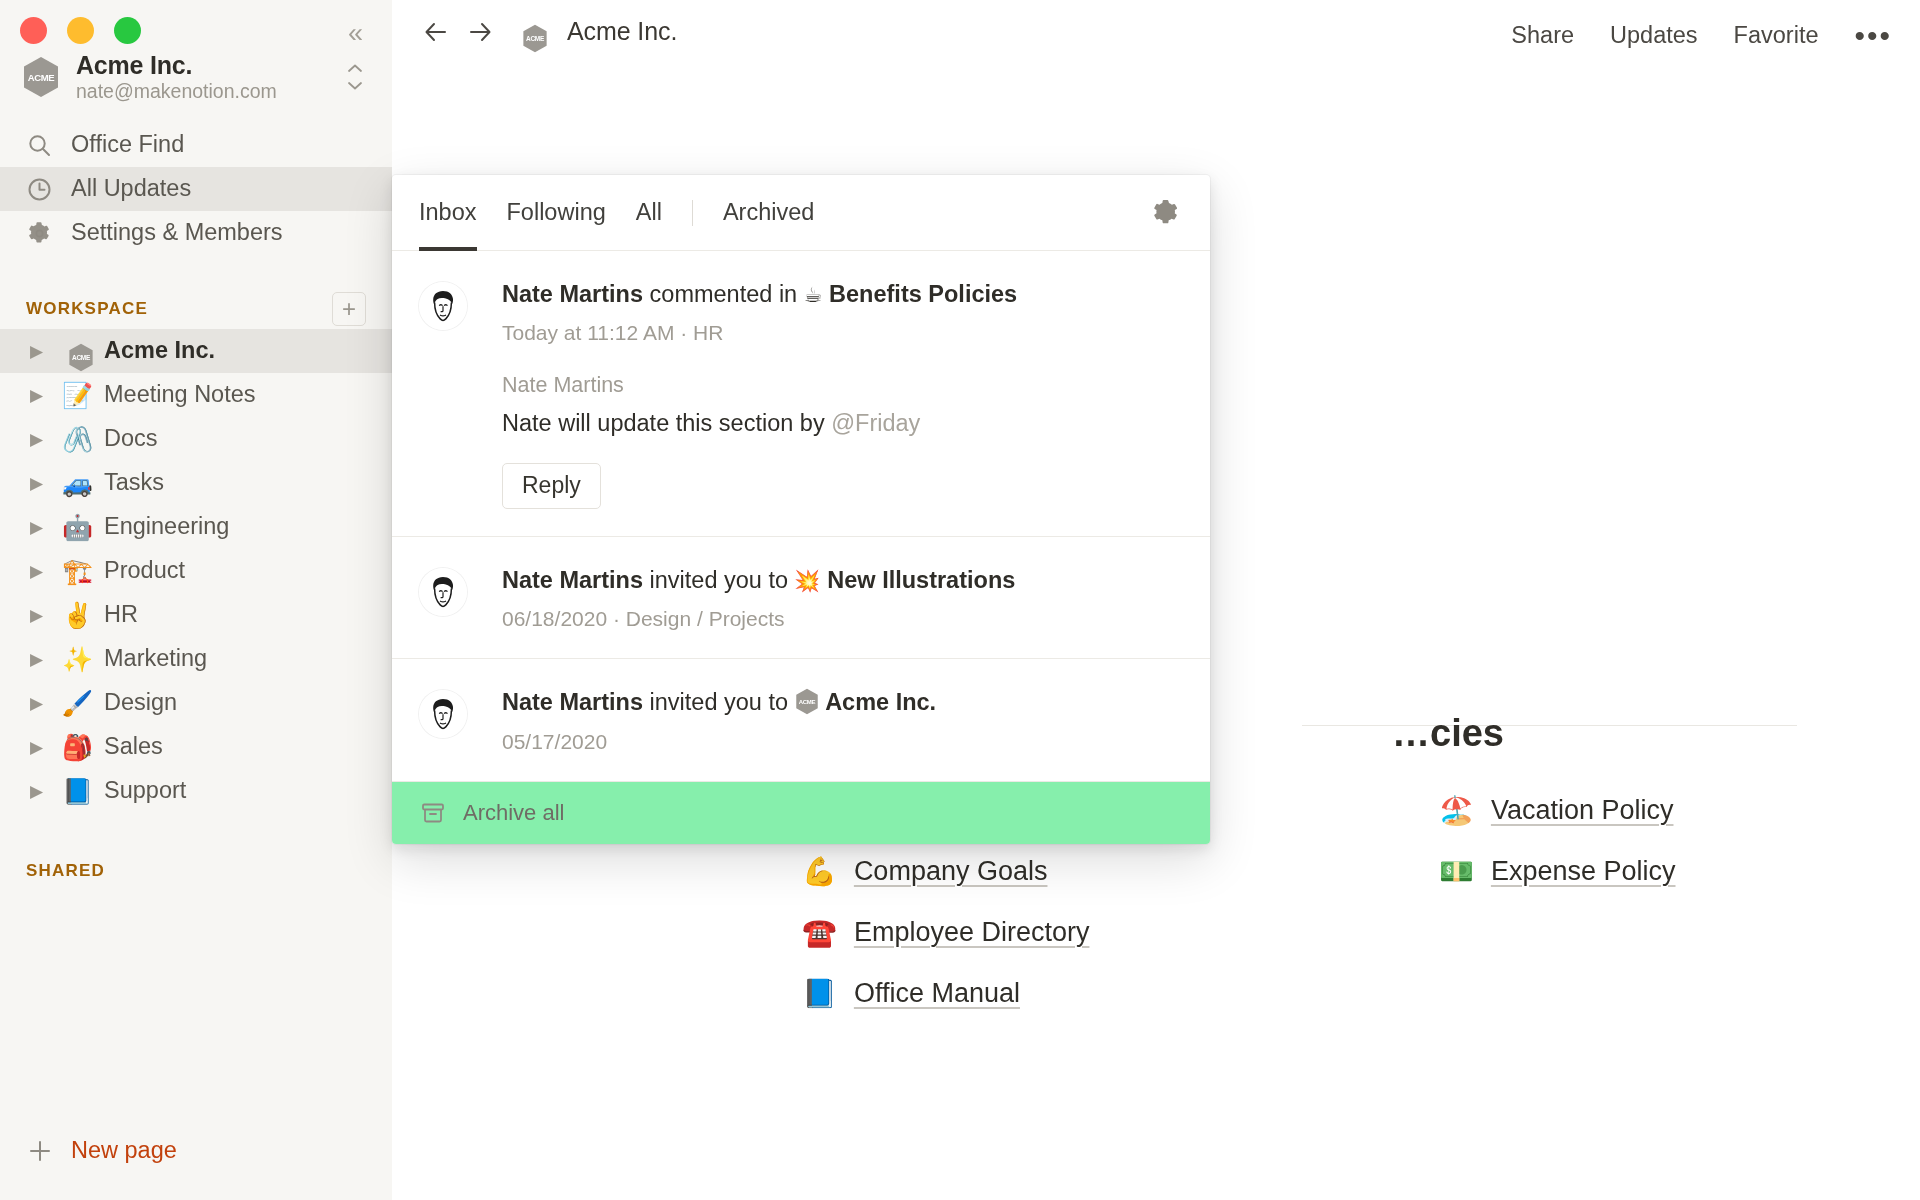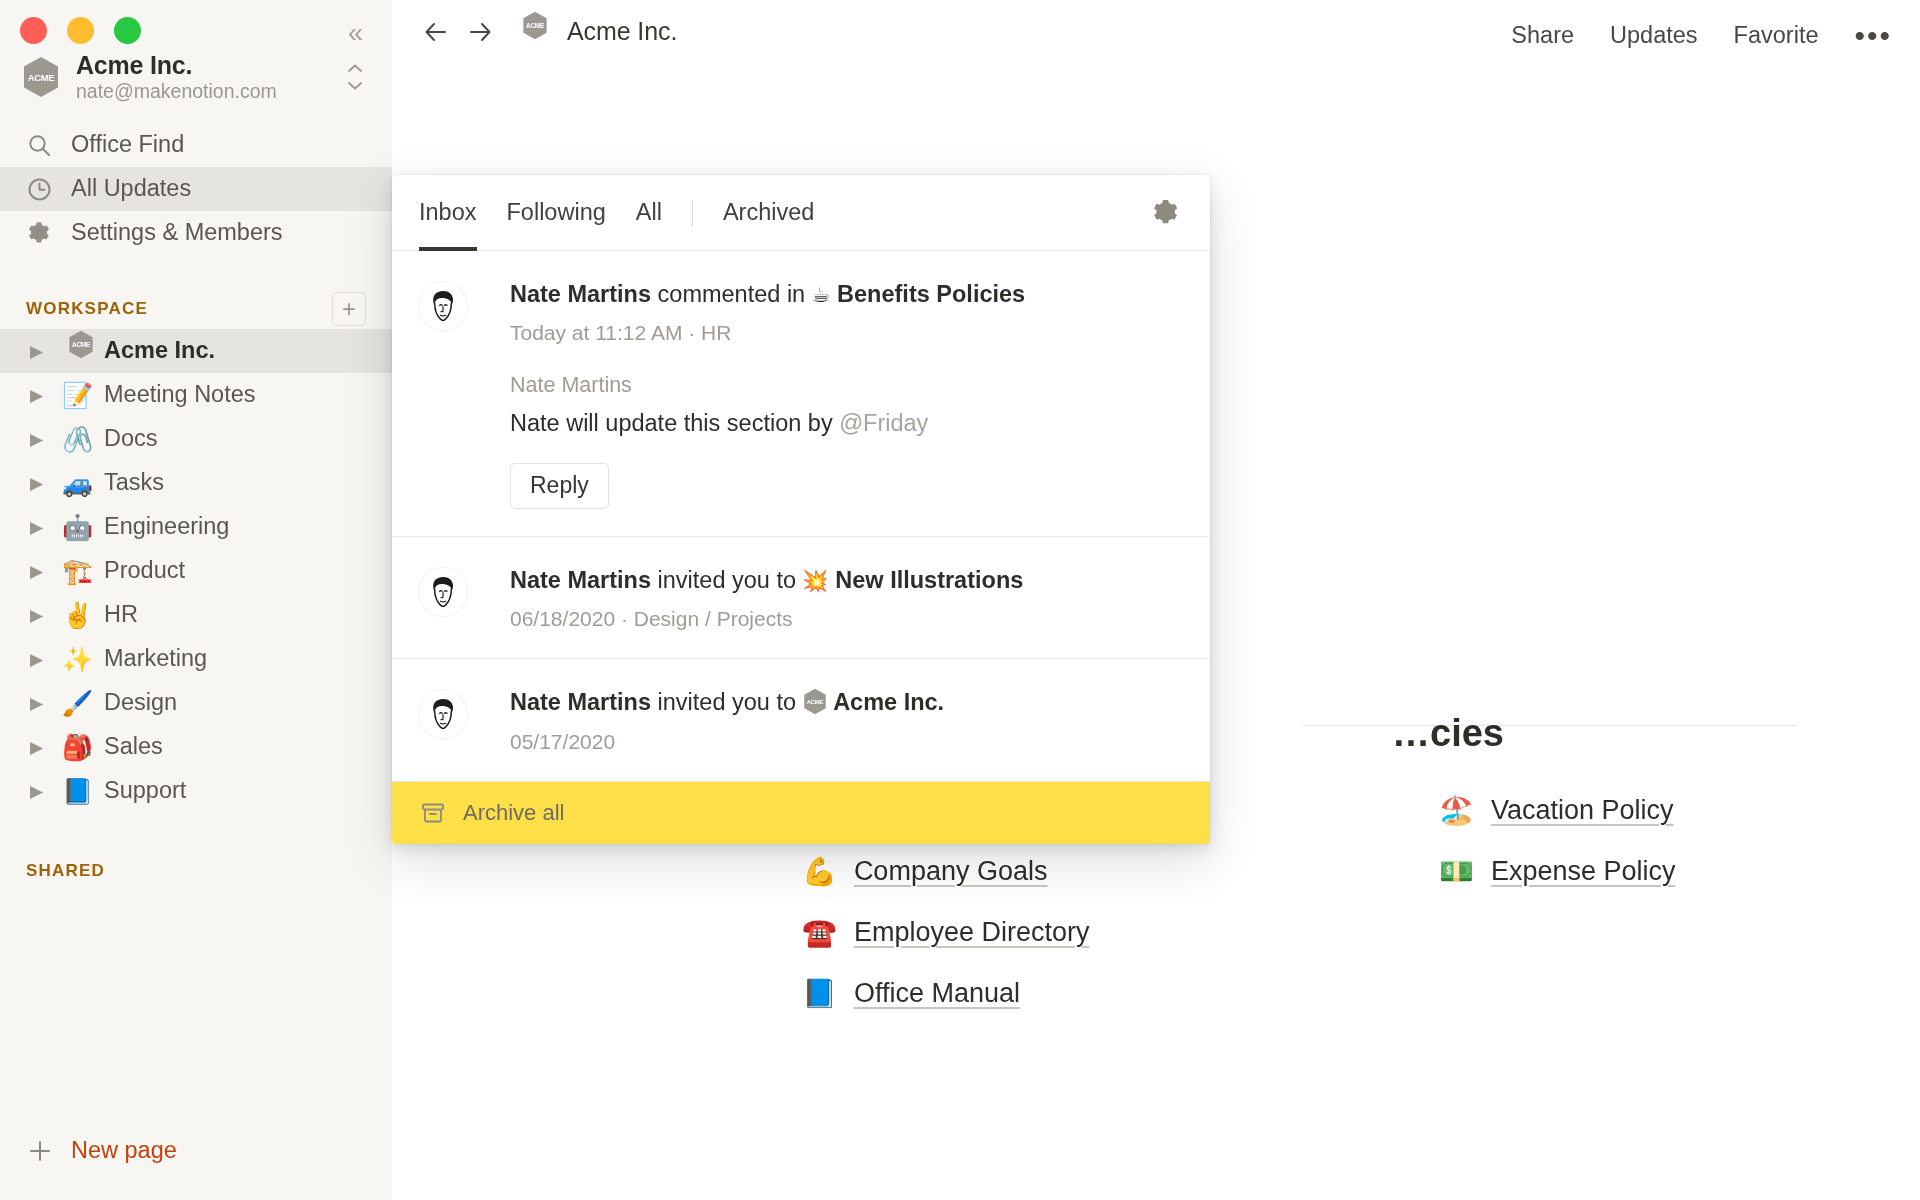--- a/index.html
+++ b/index.html
@@ -31,21 +31,21 @@
   .ws-header {
     display:flex; align-items:center; gap:16px;
     padding:0 22px; height:64px; margin-top:45px; position:relative;
   }
   .acme-logo {
     width:38px; height:42px; flex:0 0 38px;
     display:flex; align-items:center; justify-content:center;
   }
   .acme-hex {
     width:38px; height:42px; position:relative;
-    display:flex; align-items:flex-start; justify-content:center;
+    display:flex; align-items:flex-end; justify-content:center;
   }
   .acme-hex svg { width:38px; height:42px; display:block; }
   .ws-text { display:flex; flex-direction:column; gap:2px; flex:1; min-width:0; }
   .ws-name { font-size:25px; font-weight:700; color:#2f2d28; letter-spacing:-0.2px; line-height:1.1; }
   .ws-email { font-size:19.5px; color:#9b978e; line-height:1.1; }
   .ws-chevrons {
     width:30px; height:38px; color:#9b978e; flex:0 0 30px;
     display:flex; flex-direction:column; align-items:center; justify-content:center; gap:4px;
   }
   .ws-chevrons svg { display:block; }
@@ -146,21 +146,21 @@
     position:relative; height:76px; display:flex; align-items:center;
   }
   .tab.active::after {
     content:""; position:absolute; left:0; right:0; bottom:0; height:4px; background:#3b3833;
   }
   .tab-sep { width:1px; height:26px; background:#dedbd5; margin:0 30px 0 0; }
   .gear { margin-left:auto; width:34px; height:34px; color:#8e8a82; display:flex; align-items:center; justify-content:center; }
   .gear svg { display:block; }
 
   .notif {
-    display:flex; gap:8px; padding:29px 27px 27px 27px;
+    display:flex; gap:0; padding:29px 27px 27px 27px;
     border-bottom:1px solid #eceae5; position:relative;
   }
   .avatar {
     width:48px; height:48px; flex:0 0 48px; border-radius:50%;
     background:#fff; overflow:hidden; margin-top:2px;
     box-shadow:0 0 0 1px rgba(15,15,15,0.06);
   }
   .avatar svg { display:block; width:48px; height:48px; }
   .notif-body { flex:1; margin-left:35px; min-width:0; }
   .notif-line { font-size:23.5px; line-height:1.25; color:#2f2d28; }
@@ -179,21 +179,21 @@
 
   .reply-btn {
     margin-top:24px; display:inline-flex; align-items:center; justify-content:center;
     height:46px; padding:0 19px; border:1px solid #e4e1db; border-radius:5px;
     font-size:23px; color:#37352f; background:#fff;
     font-family:"Liberation Sans", sans-serif;
   }
 
   .popup-footer {
     display:flex; align-items:center; gap:16px; height:62px;
-    padding:0 27px; background:#fde047;
+    padding:0 27px; background:#86efac;
   }
   .archive-ico { width:28px; height:28px; color:#8e8a82; display:flex; align-items:center; justify-content:center; }
   .archive-ico svg { display:block; }
   .archive-label { font-size:22px; color:#6f6c65; }
 </style>
 </head>
 <body>
 
 <div class="app">
 

